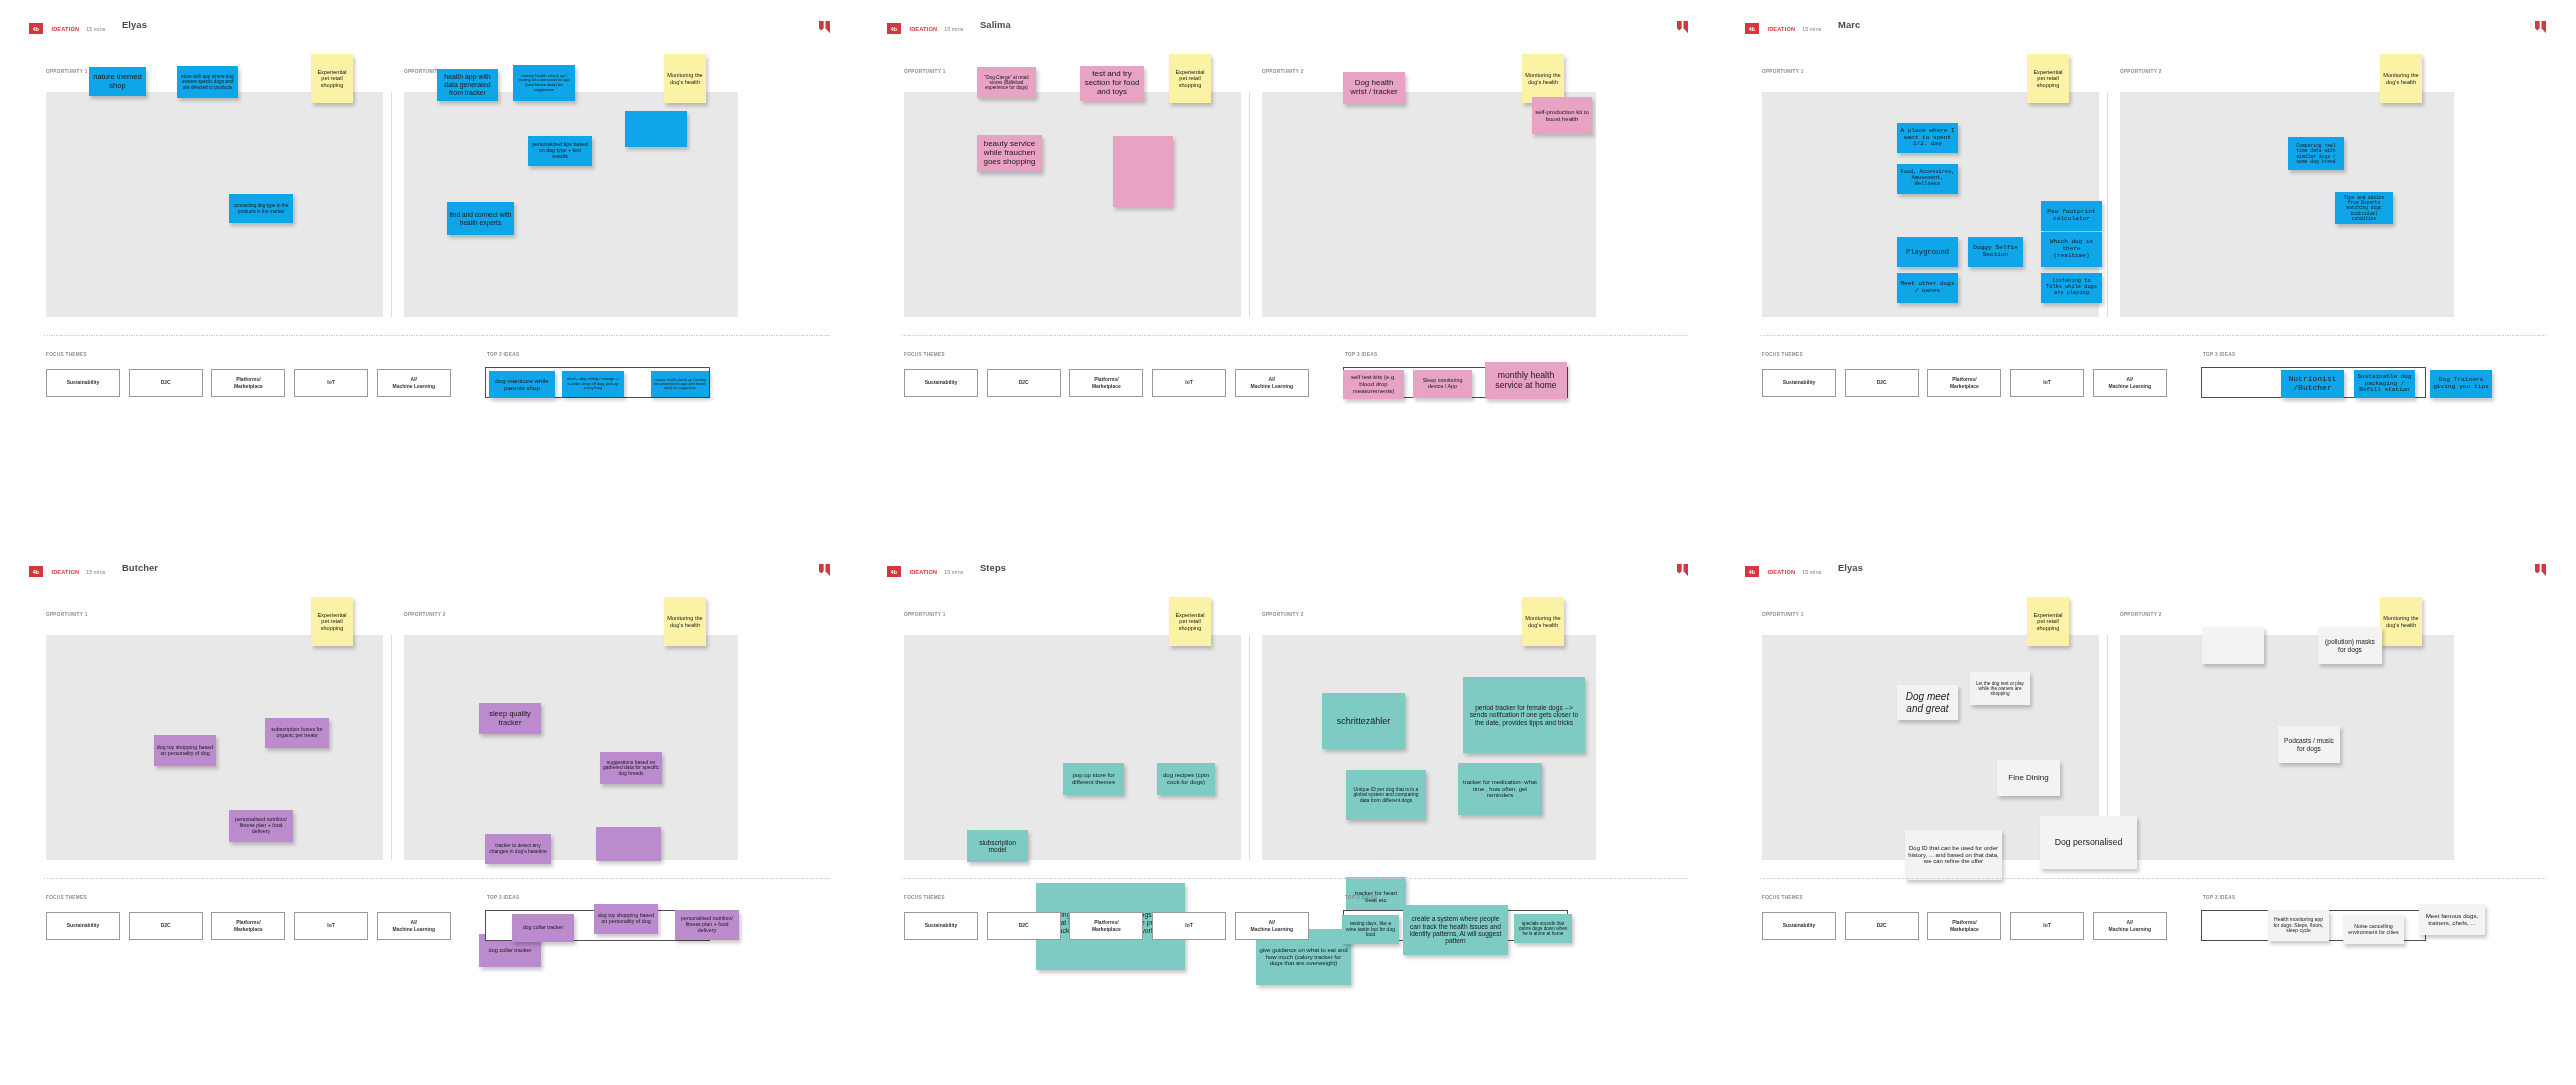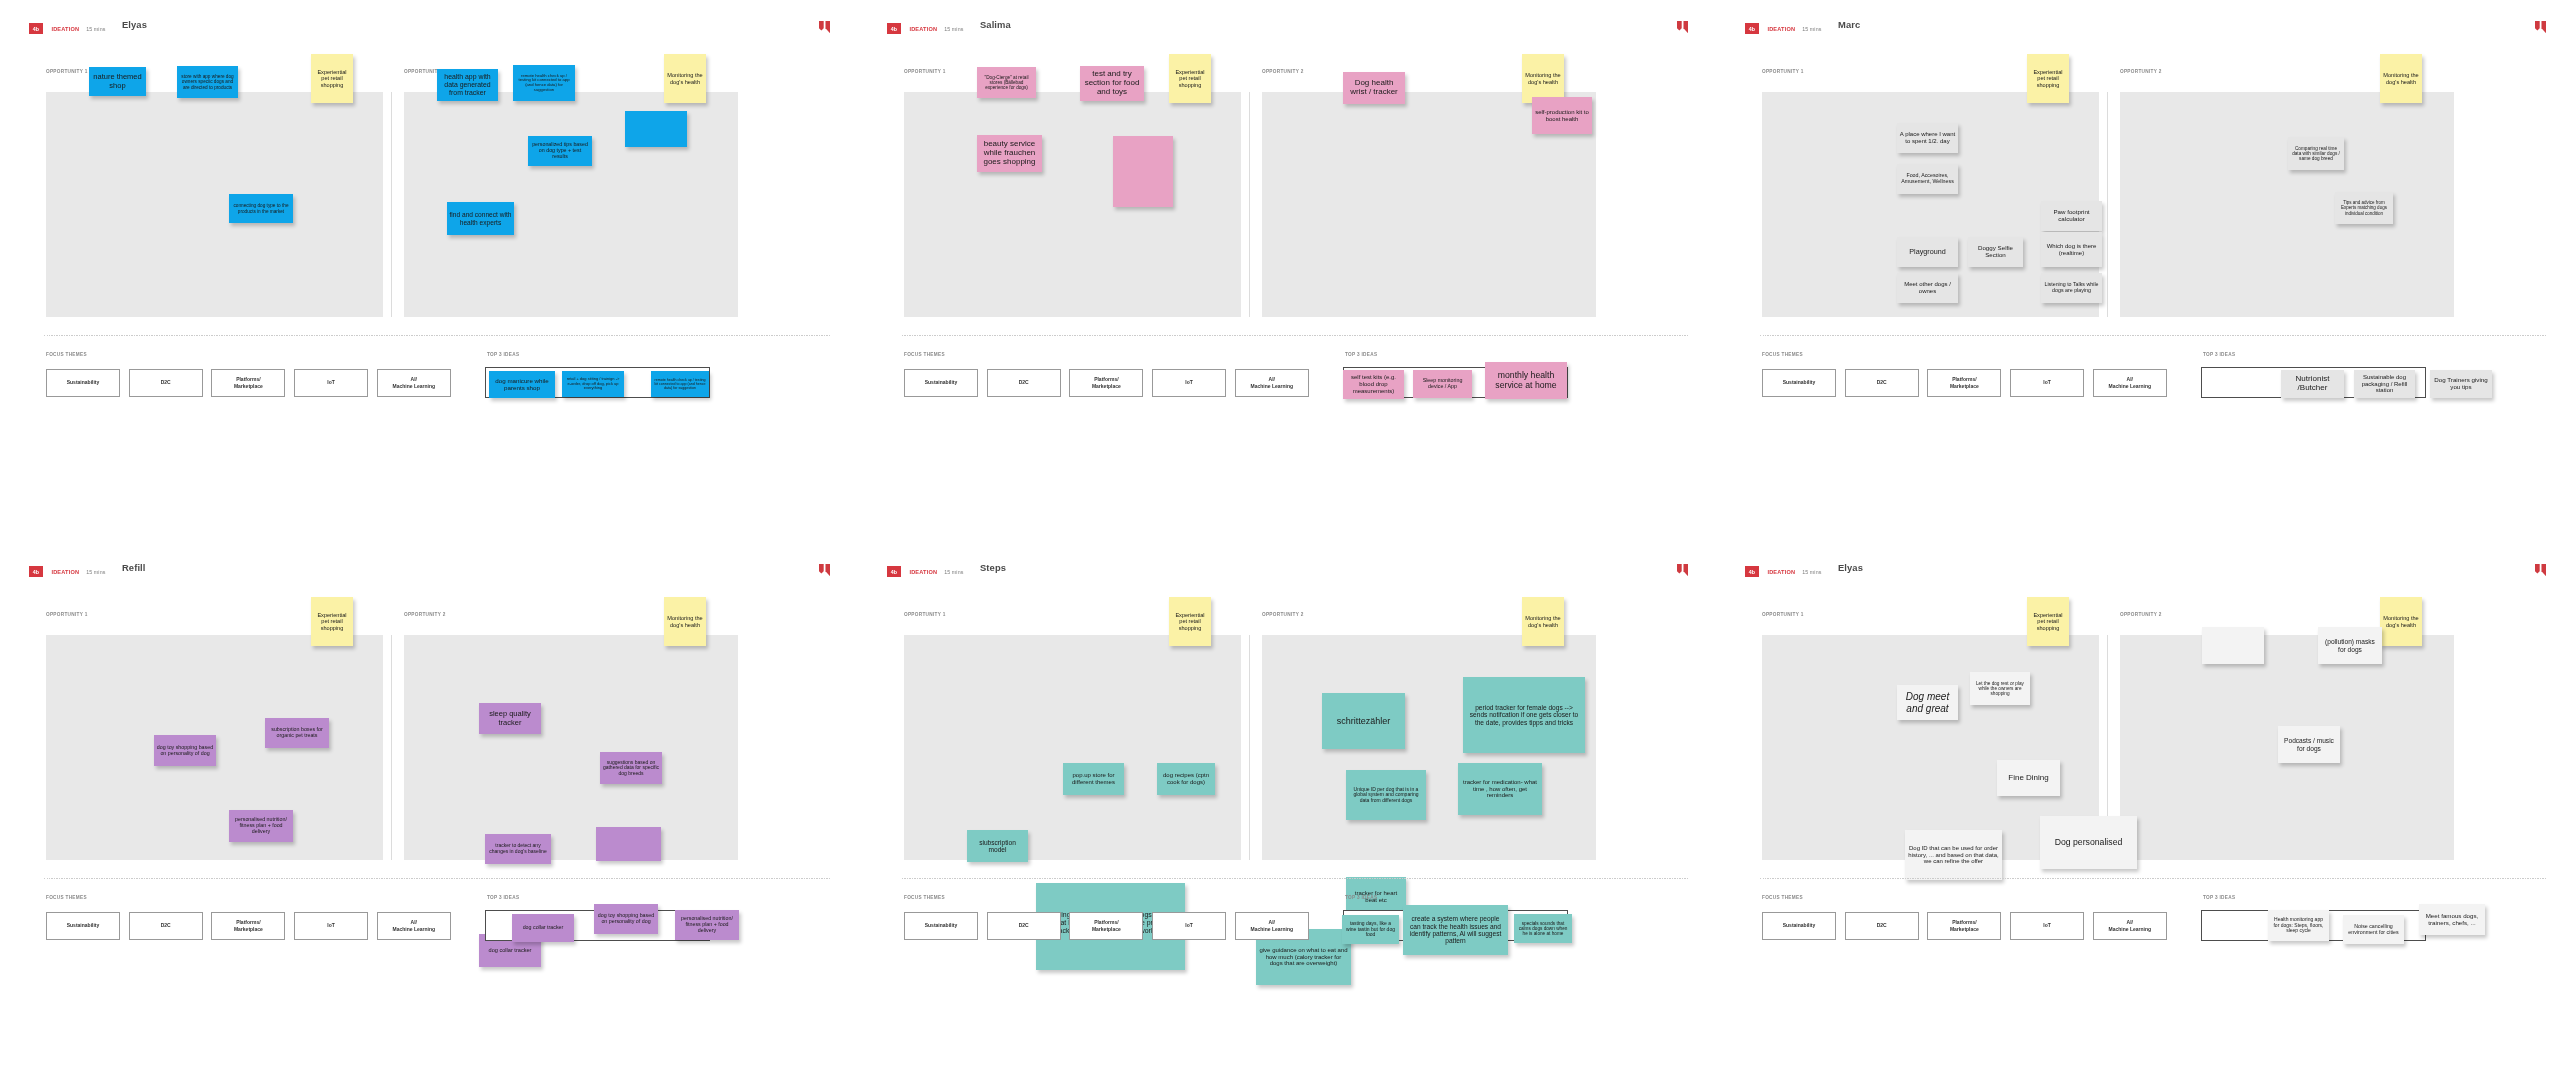--- a/index.html
+++ b/index.html
@@ -174,21 +174,21 @@
     color: #1a1a1a;
     line-height: 1.12;
     box-shadow: 1.9px 2.5px 3.7px rgba(0,0,0,0.22);
     overflow: hidden;
     word-wrap: break-word;
   }
   .note span { display: block; width: 100%; }
   .n-green  { background: #0ea5e9; }
   .n-yellow { background: #fbf2a6; }
   .n-pink   { background: #e8a2c4; }
-  .n-gold   { background: #e5e5e5; }
+  .n-gold   { background: #0ea5e9; font-family: Liberation Mono, monospace; }
   .n-purple { background: #bb8bce; margin-left: 19px; }
   .n-teal   { background: #7ecbc4; }
   .n-white  { background: #f3f3f3; }
 </style>
 </head>
 <body>
 
 <div id="root">
   <div class="boards">
       <div class="board">
@@ -401,21 +401,21 @@
           <span>Dog Trainers giving you tips</span>
         </div>
       </div>
       <div class="board">
         <div class="bd-header">
           <div class="step-badge">4b</div>
           <div class="phase-label">IDEATION</div>
           <div class="phase-time">15 mins</div>
         </div>
         <div class="bd-name-wrap">
-          <div class="bd-name">Refill</div>
+          <div class="bd-name">Butcher</div>
           <div class="bd-name-rule"></div>
         </div>
         <div class="brand-logo"><svg viewBox="0 0 20 22" width="11.2" height="12.5" xmlns="http://www.w3.org/2000/svg">
             <path d="M0 0 L8.4 0 L8.4 13 L4.2 17 L0 13 Z" fill="#cf3a40"></path>
             <path d="M11.6 0 L20 0 L20 22 L11.6 13 Z" fill="#cf3a40"></path>
           </svg></div>
         <div class="opp-label l1">OPPORTUNITY 1</div>
         <div class="opp-label l2">OPPORTUNITY 2</div>
         <div class="canvas c1"></div>
         <div class="canvas c2"></div>

